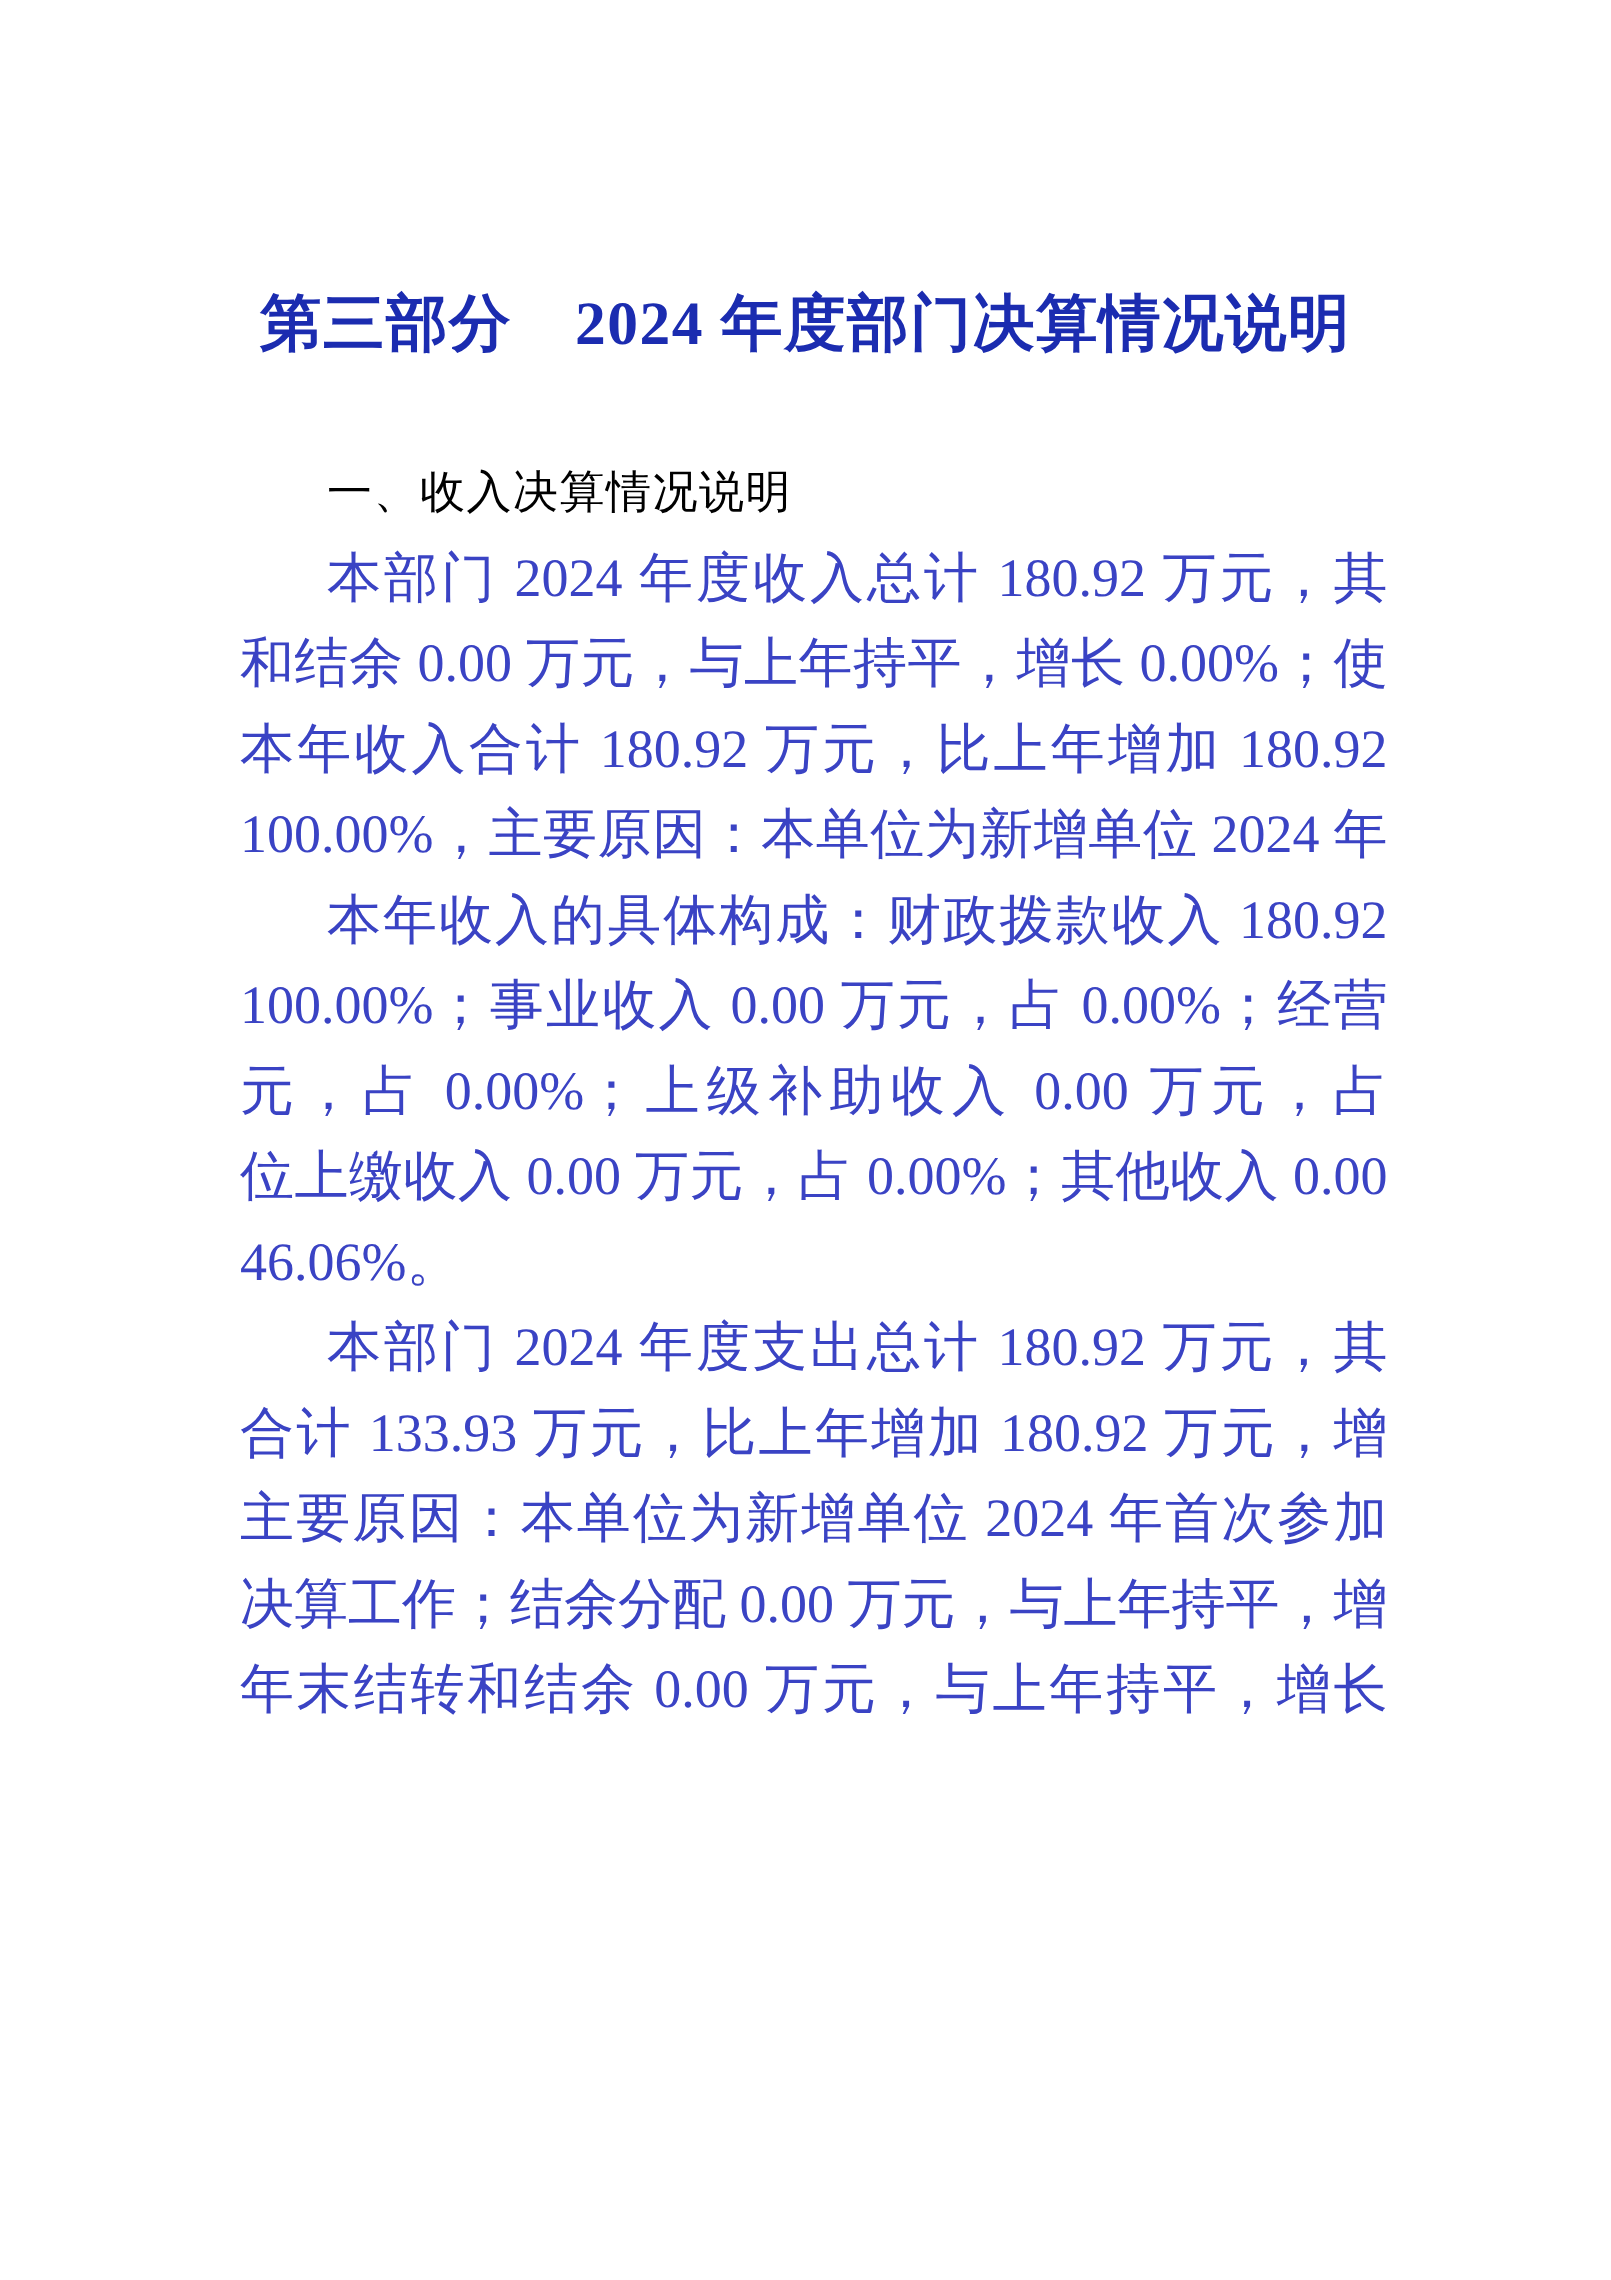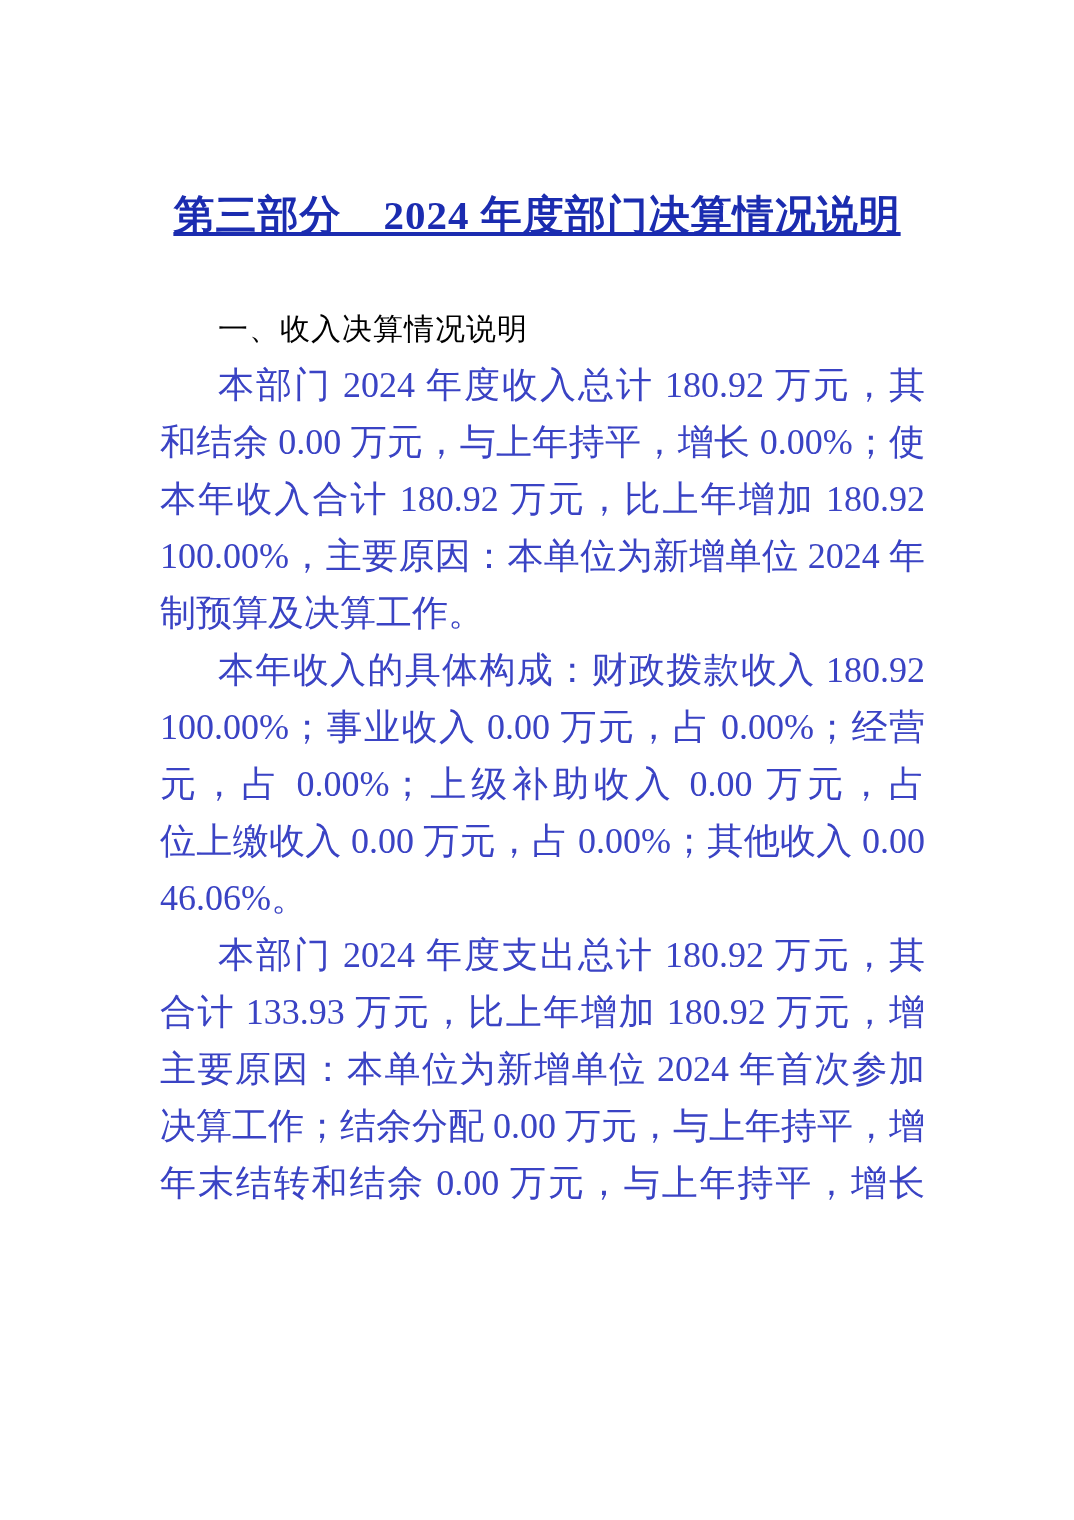--- a/index.html
+++ b/index.html
@@ -21,21 +21,20 @@
     right: 0;
     top: 186px;
     height: 58px;
     line-height: 58px;
     text-align: center;
     font-size: 41px;
     font-weight: bold;
     letter-spacing: 1px;
     color: var(--title-color, #1b2cb0);
     white-space: nowrap;
-    text-decoration: underline;
   }
   .content {
     position: absolute;
     left: 160px;
     top: 300px;
     width: 765px;
   }
   .line {
     height: 57px;
     line-height: 57px;
@@ -80,21 +79,20 @@
 
 <div class="page">
   <div class="doc-title">第三部分　2024 年度部门决算情况说明</div>
 
   <div class="content" id="content">
       <div class="line heading">一、收入决算情况说明</div>
       <div class="line first">本部门 2024 年度收入总计 180.92 万元，其中年初结转</div>
       <div class="line">和结余 0.00 万元，与上年持平，增长 0.00%；使用非财政拨</div>
       <div class="line">本年收入合计 180.92 万元，比上年增加 180.92 万元，增长</div>
       <div class="line">100.00%，主要原因：本单位为新增单位 2024 年首次参加编</div>
-      <div class="line last">制预算及决算工作。</div>
       <div class="line first">本年收入的具体构成：财政拨款收入 180.92 万元，占</div>
       <div class="line">100.00%；事业收入 0.00 万元，占 0.00%；经营收入 0.00 万</div>
       <div class="line">元，占 0.00%；上级补助收入 0.00 万元，占 0.00%；附属单</div>
       <div class="line">位上缴收入 0.00 万元，占 0.00%；其他收入 0.00 万元，占</div>
       <div class="line last">46.06%。</div>
       <div class="line first">本部门 2024 年度支出总计 180.92 万元，其中本年支出</div>
       <div class="line">合计 133.93 万元，比上年增加 180.92 万元，增长 0.00%，</div>
       <div class="line">主要原因：本单位为新增单位 2024 年首次参加编制预算及</div>
       <div class="line">决算工作；结余分配 0.00 万元，与上年持平，增长 0.00%；</div>
       <div class="line">年末结转和结余 0.00 万元，与上年持平，增长 0.00%，主要</div>

